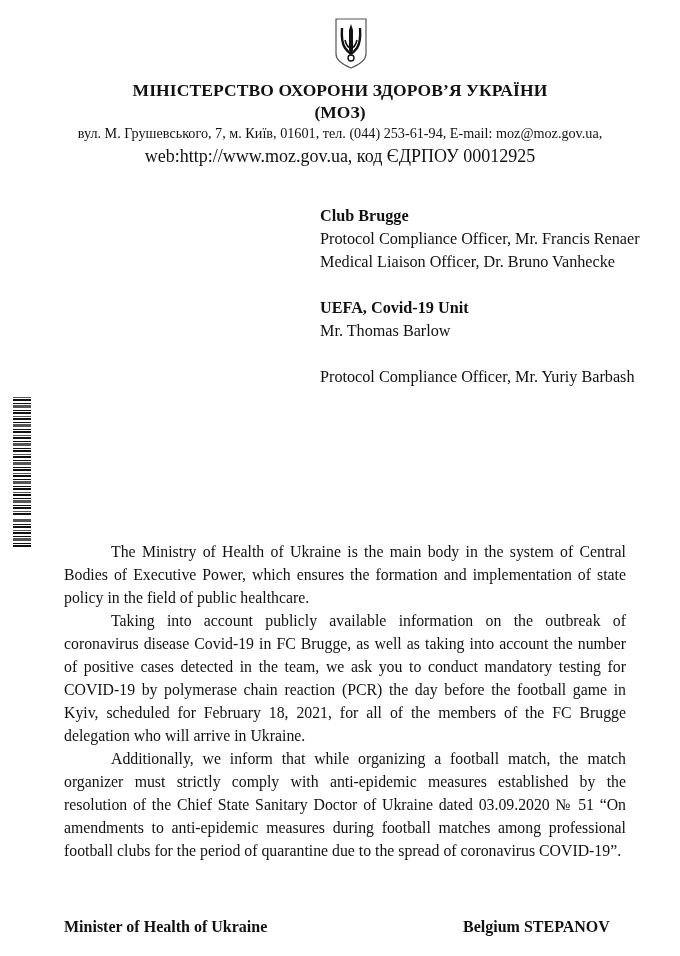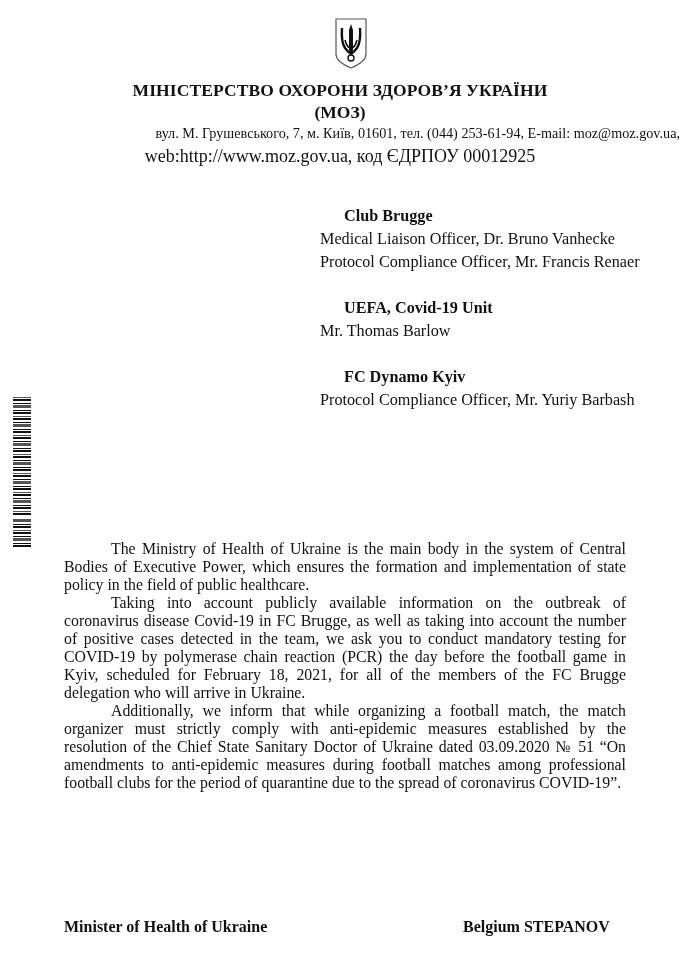--- a/index.html
+++ b/index.html
@@ -2,27 +2,27 @@
 <html><head>
 <meta charset="utf-8">
 <style>
   html, body { margin:0; padding:0; background:#ffffff; }
   body { width:680px; height:956px; position:relative; overflow:hidden;
          font-family:"Liberation Serif", "DejaVu Serif", serif; color:#111; }
   .emblem { position:absolute; left:333px; top:16px; width:36px; height:54px; }
   .hdr { position:absolute; left:0; width:680px; text-align:center; }
   .title { top:80px; font-weight:bold; font-size:17.5px; letter-spacing:0.1px; }
   .subtitle { top:102px; font-weight:bold; font-size:17.5px; }
-  .addr1 { top:125px; font-size:14.2px;text-align:right; }
+  .addr1 { top:125px; font-size:14.2px; }
   .addr2 { top:146px; font-size:18px; }
   .recips { position:absolute; left:320px; top:205px; width:340px; font-size:16.2px; line-height:23px; }
   .recip { margin-bottom:23px; }
-  .recip b { display:block;margin-left:24px; }
+  .recip b { display:block; }
   .barcode { position:absolute; left:5px; top:395px; width:28px; height:155px; }
-  .body { position:absolute; left:64px; top:540px; width:562px; font-size:15.8px; line-height:18px; text-align:justify; }
+  .body { position:absolute; left:64px; top:540px; width:562px; font-size:15.8px; line-height:23px; text-align:justify; }
   .body p { margin:0; text-indent:47px; }
   .sig { position:absolute; top:918px; font-weight:bold; font-size:16px; }
   .sig-left { left:64px; }
   .sig-right { left:463px; }
 </style>
 </head>
 <body>
 
 <svg class="emblem" viewBox="0 0 36 54">
   <path d="M3 3 H33 V38 Q33 46 18 52 Q3 46 3 38 Z" fill="none" stroke="#555" stroke-width="1.2"></path>
@@ -34,29 +34,28 @@
 </svg>
 
 <div class="hdr title">МІНІСТЕРСТВО ОХОРОНИ ЗДОРОВ’Я УКРАЇНИ</div>
 <div class="hdr subtitle">(МОЗ)</div>
 <div class="hdr addr1">вул. М. Грушевського, 7, м. Київ, 01601, тел. (044) 253-61-94, E-mail: moz@moz.gov.ua,</div>
 <div class="hdr addr2">web:http://www.moz.gov.ua, код ЄДРПОУ 00012925</div>
 
 <div class="recips">
   <div class="recip">
     <b>Club Brugge</b>
+    <div>Protocol Compliance Officer, Mr. Francis Renaer</div>
     <div>Medical Liaison Officer, Dr. Bruno Vanhecke</div>
-    <div>Protocol Compliance Officer, Mr. Francis Renaer</div>
   </div>
   <div class="recip">
     <b>UEFA, Covid-19 Unit</b>
     <div>Mr. Thomas Barlow</div>
   </div>
   <div class="recip">
-    <b>FC Dynamo Kyiv</b>
     <div>Protocol Compliance Officer, Mr. Yuriy Barbash</div>
   </div>
 </div>
 
 <svg class="barcode" viewBox="0 0 28 155">
   <g id="bars">
       <rect x="8" y="2" width="18" height="1" fill="#555"></rect>
       <rect x="8" y="4" width="18" height="2" fill="#111"></rect>
       <rect x="8" y="8" width="18" height="1" fill="#111"></rect>
       <rect x="8" y="10" width="18" height="3" fill="#555"></rect>

